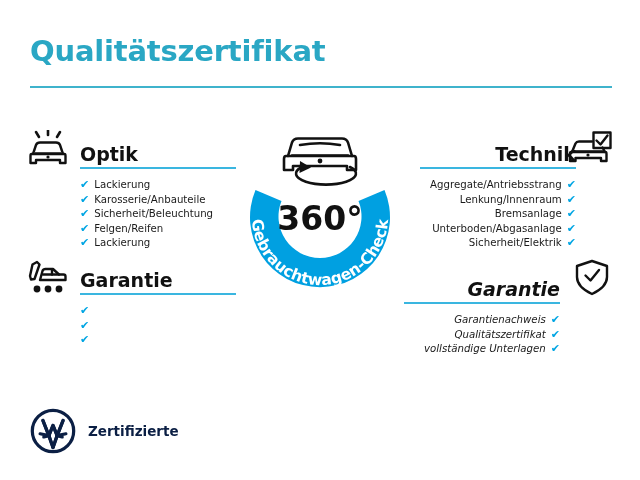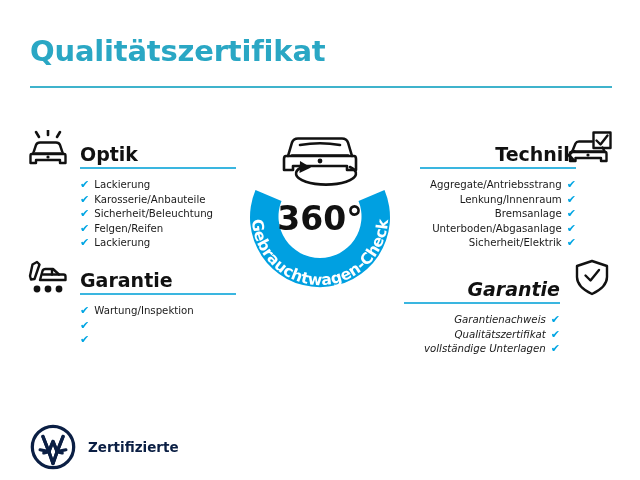--- a/index.html
+++ b/index.html
@@ -111,21 +111,21 @@
     top: 122px;
     width: 184px;
     height: 184px;
   }
   #badge svg { display: block; }
 
   
   #footer {
     position: absolute;
     left: 30px;
-    top: 424px;
+    top: 408px;
     display: flex;
     align-items: center;
   }
   #vw-logo { width: 46px; height: 46px; }
   #footer-text {
     margin-left: 12px;
     color: #0b1f44;
     font-size: 13.5px;
     font-weight: bold;
     line-height: 17px;
@@ -200,21 +200,20 @@
     </svg>
   </div>
   <div class="section col-left" id="sec-wartung">
     <div class="sec-head">
       <div class="sec-title">Garantie</div>
       <div class="sec-rule"></div>
     </div>
     <div class="items">
       <div class="item">
         <span class="check">✔</span>
-        <span>Wartung/Inspektion</span>
       </div>
       <div class="item">
         <span class="check">✔</span>
       </div>
       <div class="item">
         <span class="check">✔</span>
       </div>
     </div>
   </div>
 

